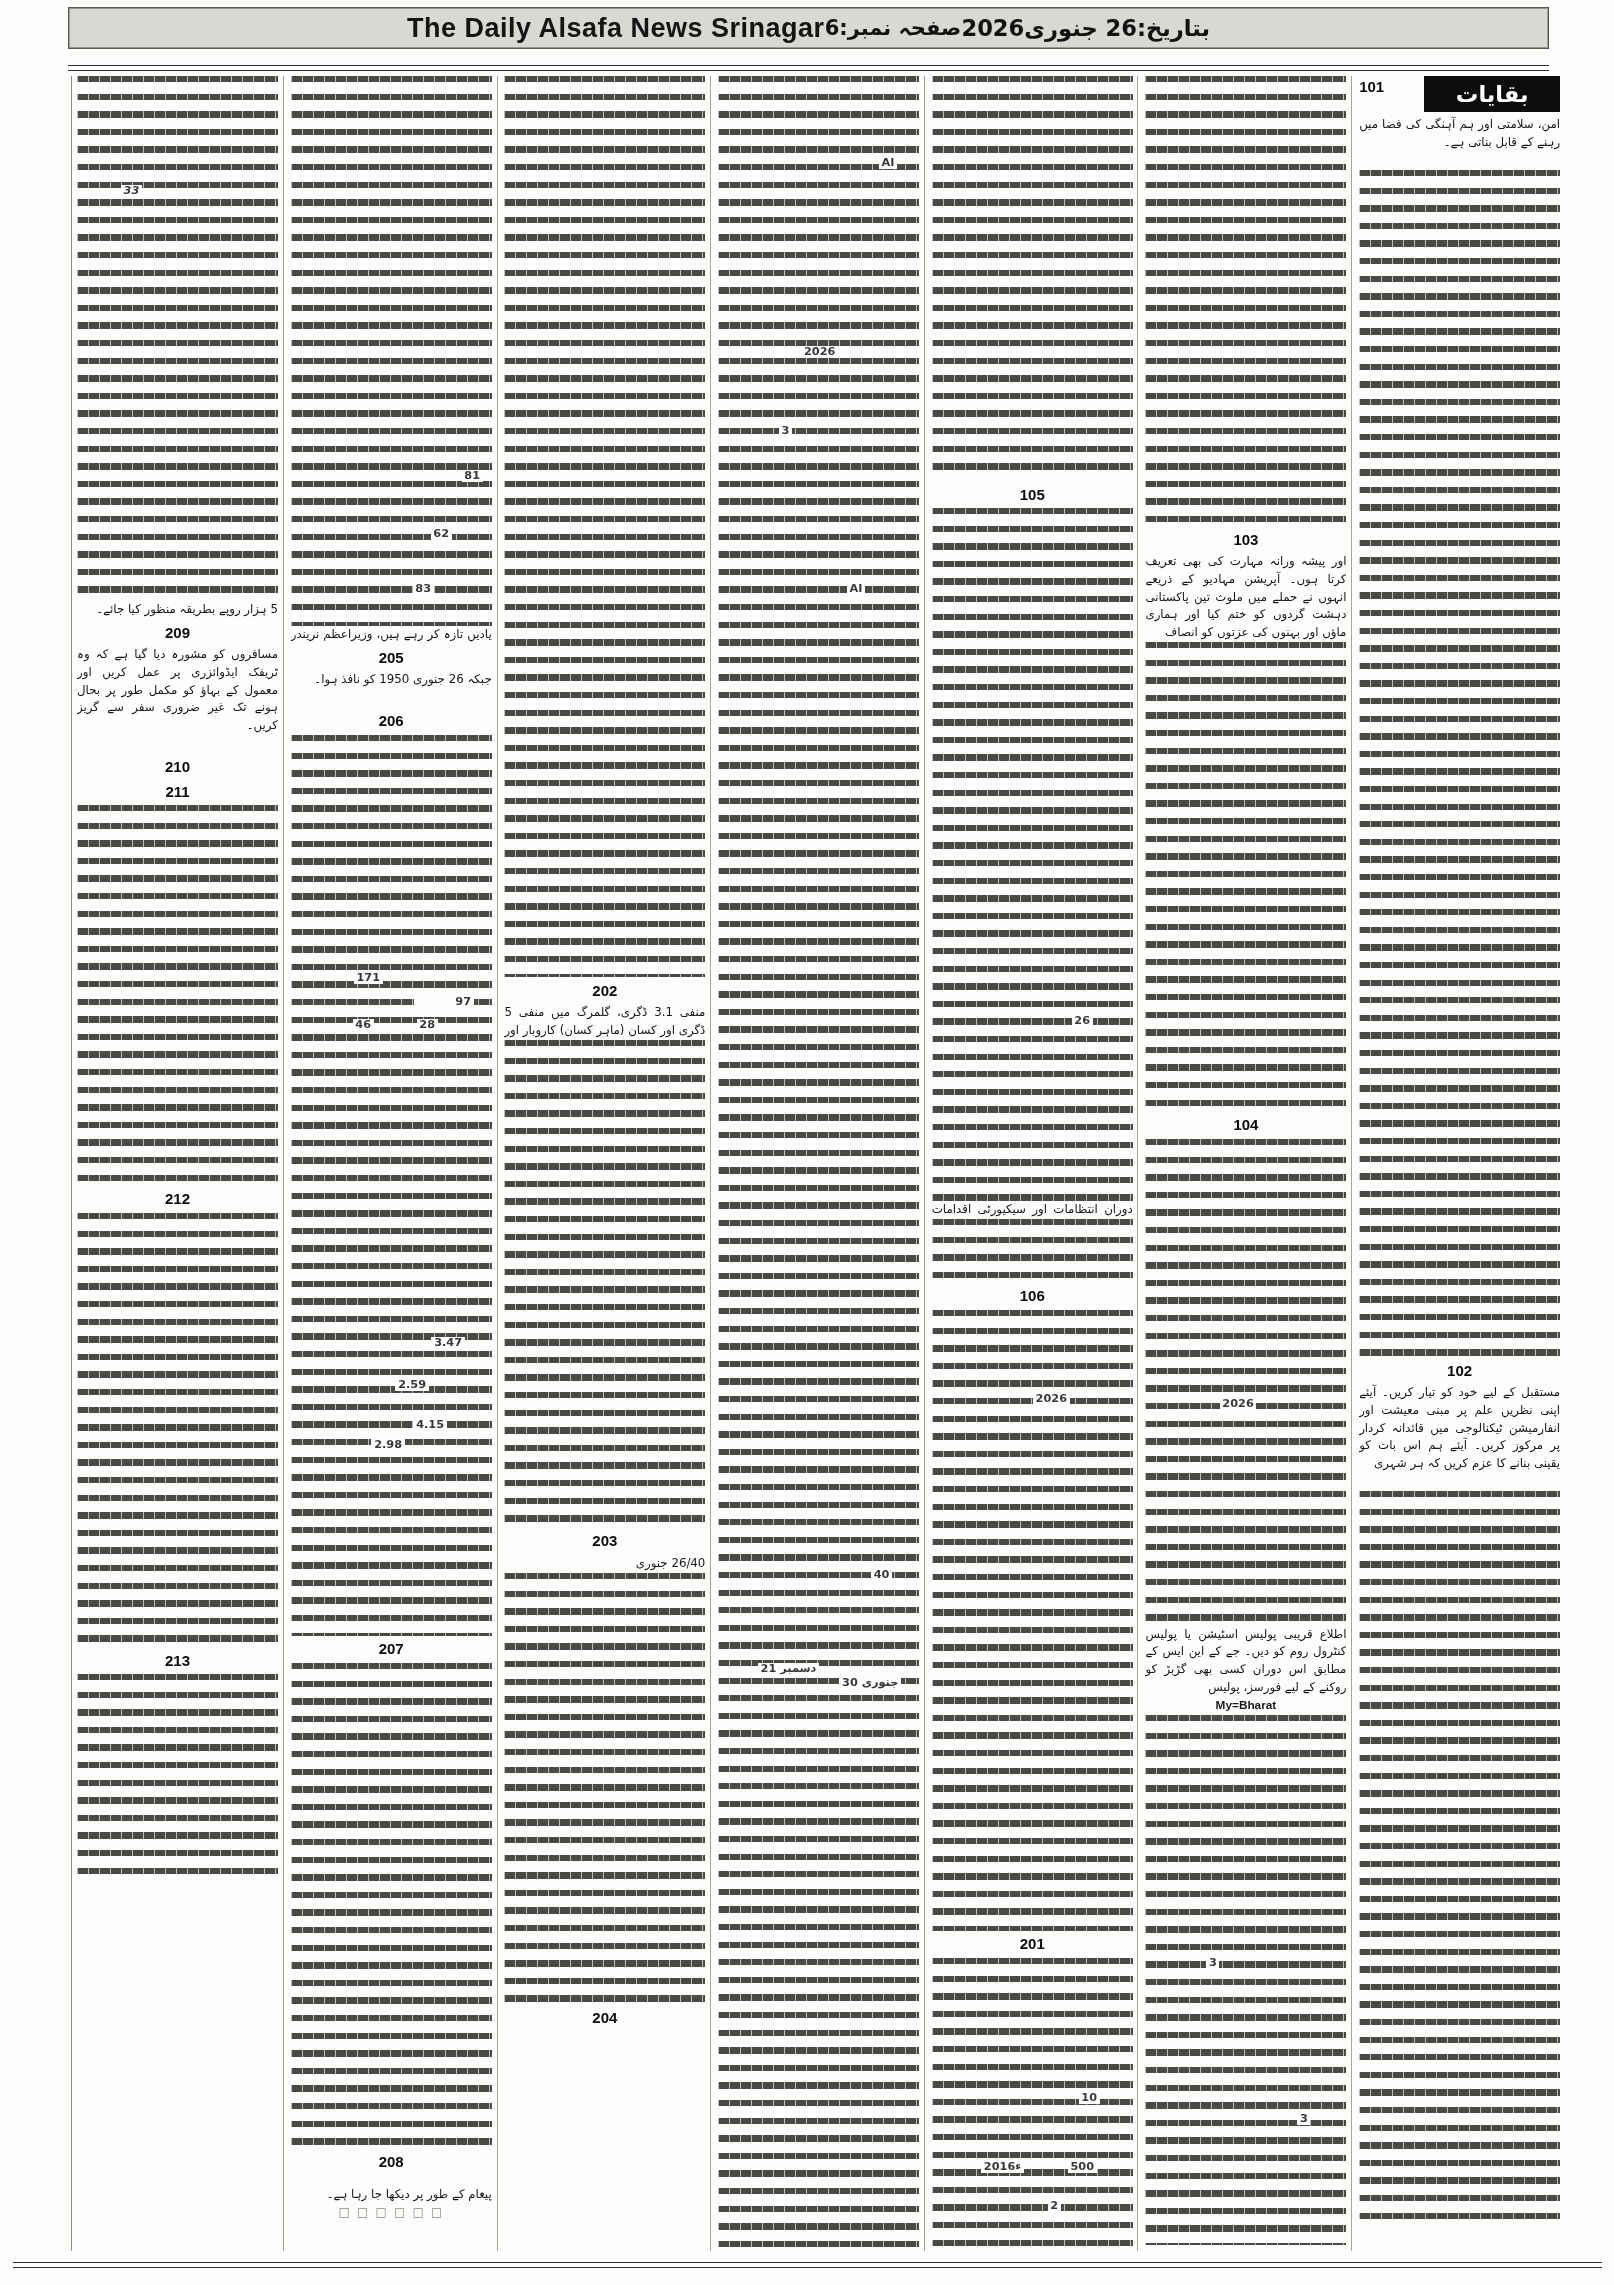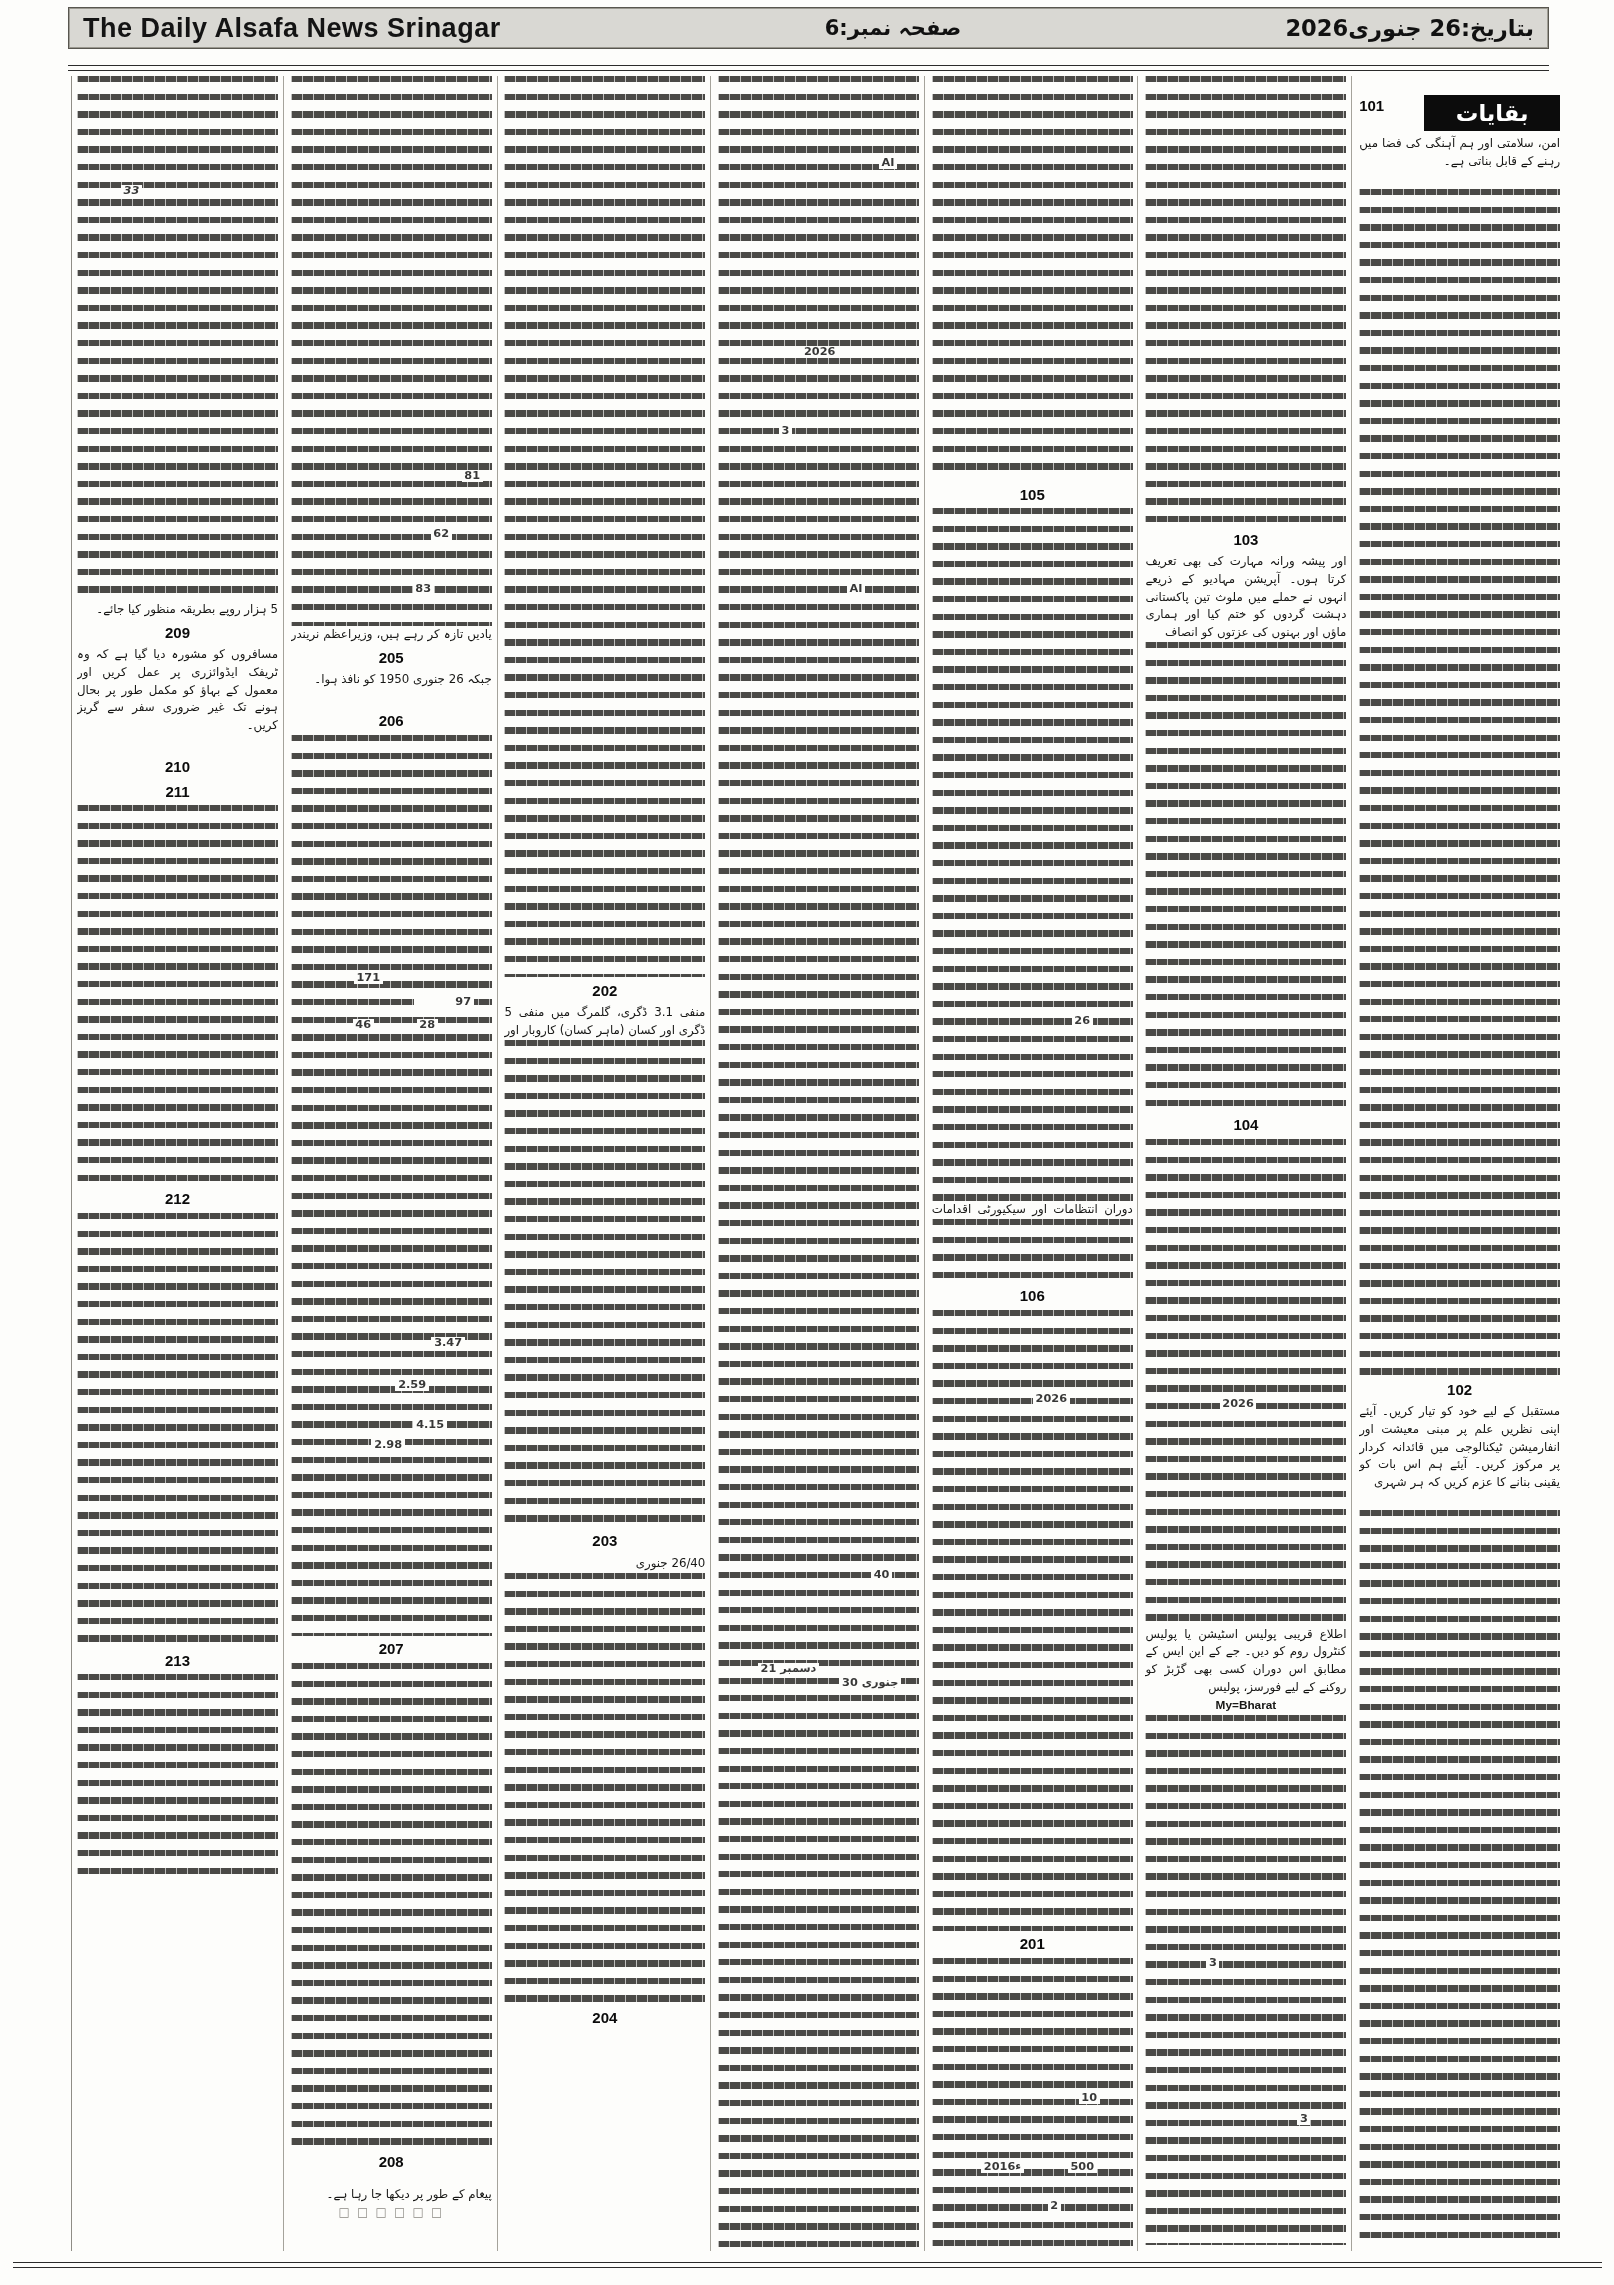--- a/index.html
+++ b/index.html
@@ -4,21 +4,21 @@
 <style>
   html,body{margin:0;padding:0;}
   body{
     width:1615px;height:2285px;position:relative;overflow:hidden;
     background:#fdfdfb;font-family:"DejaVu Sans",sans-serif;color:#111;
   }
   
   .masthead{
     position:absolute;left:68px;top:7.2px;width:1481px;height:42px;
     background:#d9d8d3;border:1.8px solid #58564f;box-shadow:inset 0 0 0 0.9px #9a988f;
-    display:flex;align-items:center;justify-content:space-between;
+    display:flex;align-items:center;justify-content:center;
     padding:0 14px;box-sizing:border-box;
   }
   .masthead .title-en{
     font-family:"Liberation Sans",sans-serif;font-weight:bold;font-size:27px;
     color:#141414;letter-spacing:0.5px;white-space:nowrap;
   }
   .masthead .page-label{font-size:21px;font-weight:bold;direction:rtl;white-space:nowrap;}
   .masthead .date-label{font-size:22.6px;font-weight:bold;direction:rtl;white-space:nowrap;}
   .rule-double-top{
     position:absolute;left:68px;top:65px;width:1481px;height:3.6px;
@@ -55,21 +55,21 @@
     direction:rtl;text-align:justify;font-size:11.8px;line-height:17.6px;
     color:#171715;overflow:hidden;
   }
   .excerpt.strong{font-weight:bold;text-align:center;font-family:"Liberation Sans",sans-serif;}
   .art-num{
     font-family:"Liberation Sans",sans-serif;font-weight:bold;font-size:15px;
     text-align:center;color:#0b0b0b;height:22px;line-height:22px;margin:2.7px 0;
   }
   .topbox{
     display:flex;justify-content:space-between;align-items:flex-start;
-    margin-top:19px;height:40px;
+    margin-top:0;height:40px;
   }
   .top-num{
     font-family:"Liberation Sans",sans-serif;font-weight:bold;font-size:15px;
     padding-top:1.8px;color:#0b0b0b;
   }
   .black-box{
     width:136px;height:36px;background:#0c0c0c;color:#ffffff;
     display:flex;align-items:center;justify-content:center;
     font-size:22.6px;font-weight:bold;direction:rtl;
   }

